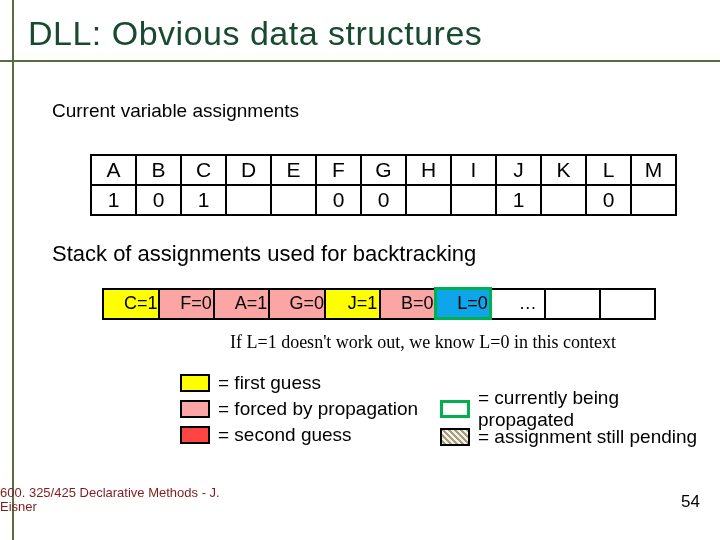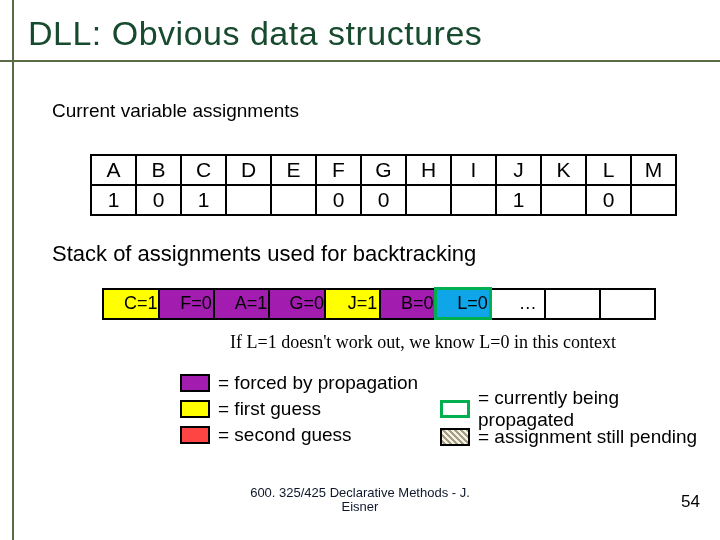--- a/index.html
+++ b/index.html
@@ -57,21 +57,21 @@
     border-collapse: collapse;
   }
   .stack-table td {
     border: 2px solid #000;
     width: 55px; height: 30px;
     text-align: center;
     font-size: 18px;
     vertical-align: middle;
     padding-left: 20px;
   }
-  .bg-ivory   { background: #a21caf; }
+  .bg-ivory   { background: #fca5a5; }
   .bg-yellow  { background: #ffff00; }
   .bg-green-b { background: #0ea5e9; border: 3px solid #00b050 !important; }
   .bg-hatch {
     background-image:
       linear-gradient(45deg, rgba(0,0,0,0.35) 25%, transparent 25%, transparent 50%,
                       rgba(0,0,0,0.35) 50%, rgba(0,0,0,0.35) 75%, transparent 75%, transparent);
     background-size: 6px 6px;
     background-color: #f7f2d9;
   }
   .note {
@@ -101,22 +101,22 @@
   .legend-right .legend-row { height: 28px; }
   .swatch-green {
     width: 30px; height: 18px;
     border: 3px solid #00b050;
     margin-right: 8px;
     flex: none;
   }
   .footer {
     position: absolute;
     left: 0; right: 0; top: 486px;
-    text-align: center;
-    font-size: 13px; color: #0f172a;
+    text-align: left;
+    font-size: 13px; color: #7f1d1d;
     line-height: 1.1;
   }
   .slidenum {
     position: absolute;
     right: 20px; top: 492px;
     font-size: 17px;
     margin-left: 32px;
   }
 </style>
 </head>
@@ -179,26 +179,26 @@
     <td></td>
     <td></td>
   </tr>
 </tbody>
   </table>
 
 <div class="note">If L=1 doesn't work out, we know L=0 in this context</div>
 
 <div class="legend">
   <div class="legend-row">
+    <div class="swatch bg-yellow"></div>
+    <span>= first guess</span>
+  </div>
+  <div class="legend-row">
     <div class="swatch bg-ivory"></div>
     <span>= forced by propagation</span>
-  </div>
-  <div class="legend-row">
-    <div class="swatch bg-yellow"></div>
-    <span>= first guess</span>
   </div>
   <div class="legend-row">
     <div class="swatch" style="background:#ff4444"></div>
     <span>= second guess</span>
   </div>
 </div>
 
 <div class="legend-right">
   <div class="legend-row">
     <div class="swatch-green"></div>

